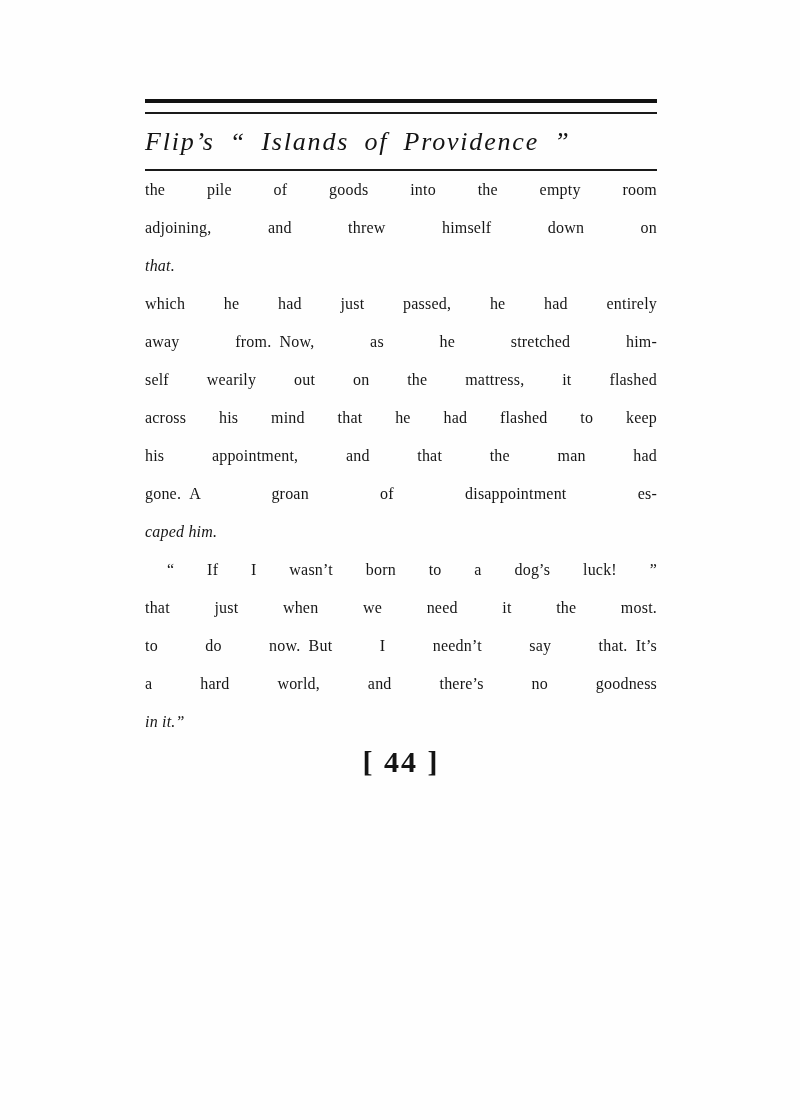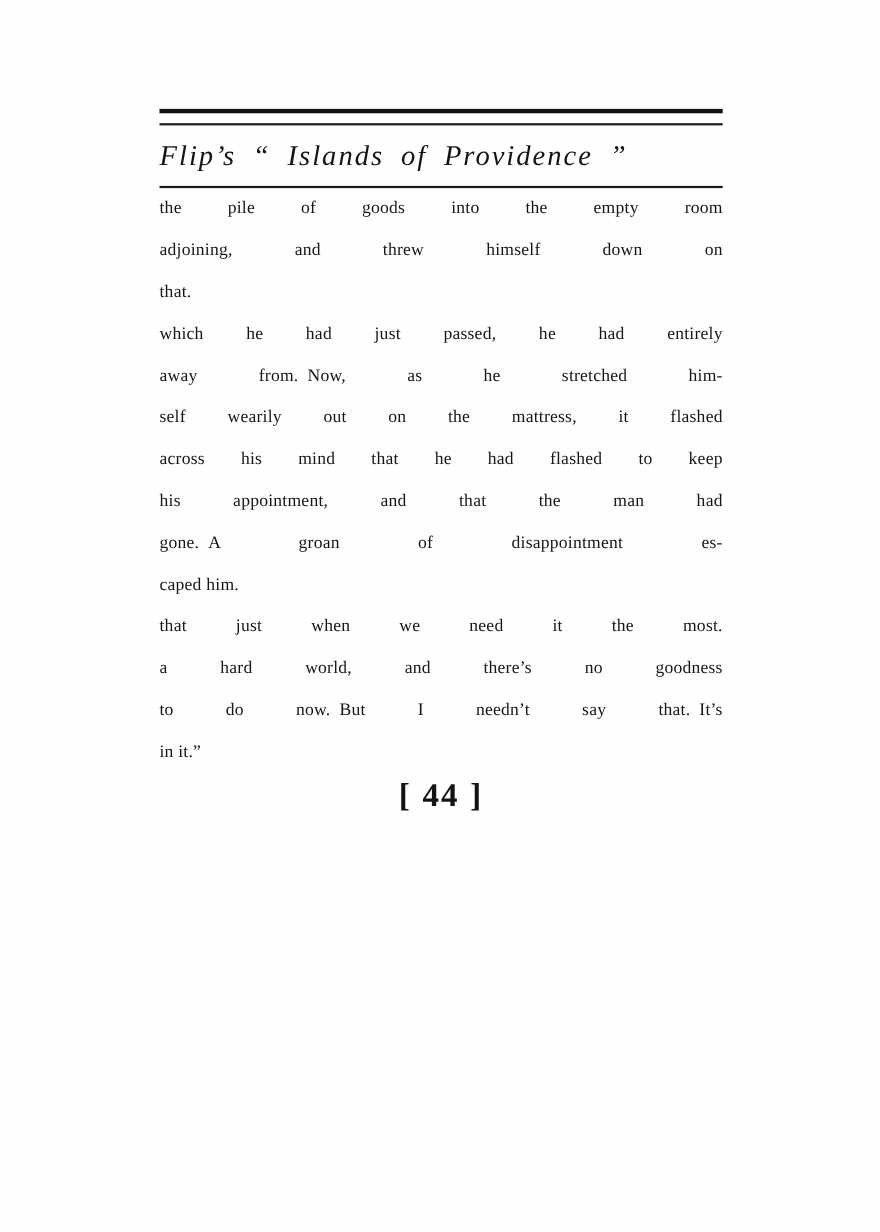--- a/index.html
+++ b/index.html
@@ -53,20 +53,21 @@
     height: 38px;
     overflow: visible;
   }
   .line.j {
     text-align: justify;
     text-align-last: justify;
   }
   .line.e {
     text-align: left;
     text-align-last: left;
+    font-style: italic;
   }
   .line.i {
     text-indent: 22px;
   }
   .folio {
     margin-top: 4px;
     text-align: center;
     font-size: 30px;
     letter-spacing: 2px;
     font-weight: 600;
@@ -90,22 +91,23 @@
       <div class="line j">the pile of goods into the empty room</div>
       <div class="line j">adjoining, and threw himself down on</div>
       <div class="line e">that.</div>
       <div class="line j">which he had just passed, he had entirely</div>
       <div class="line j">away from. Now, as he stretched him-</div>
       <div class="line j">self wearily out on the mattress, it flashed</div>
       <div class="line j">across his mind that he had flashed to keep</div>
       <div class="line j">his appointment, and that the man had</div>
       <div class="line j">gone. A groan of disappointment es-</div>
       <div class="line e">caped him.</div>
+      <div class="line j i">“ If I wasn’t born to a dog’s luck! ”</div>
       <div class="line j">that just when we need it the most.</div>
+      <div class="line j">to do now. But I needn’t say that. It’s</div>
       <div class="line j">a hard world, and there’s no goodness</div>
-      <div class="line j">to do now. But I needn’t say that. It’s</div>
       <div class="line e">in it.”</div>
     </div>
 
     <div class="folio">[ 44 ]</div>
 
   </div>
 </div>
 
 </body></html>

